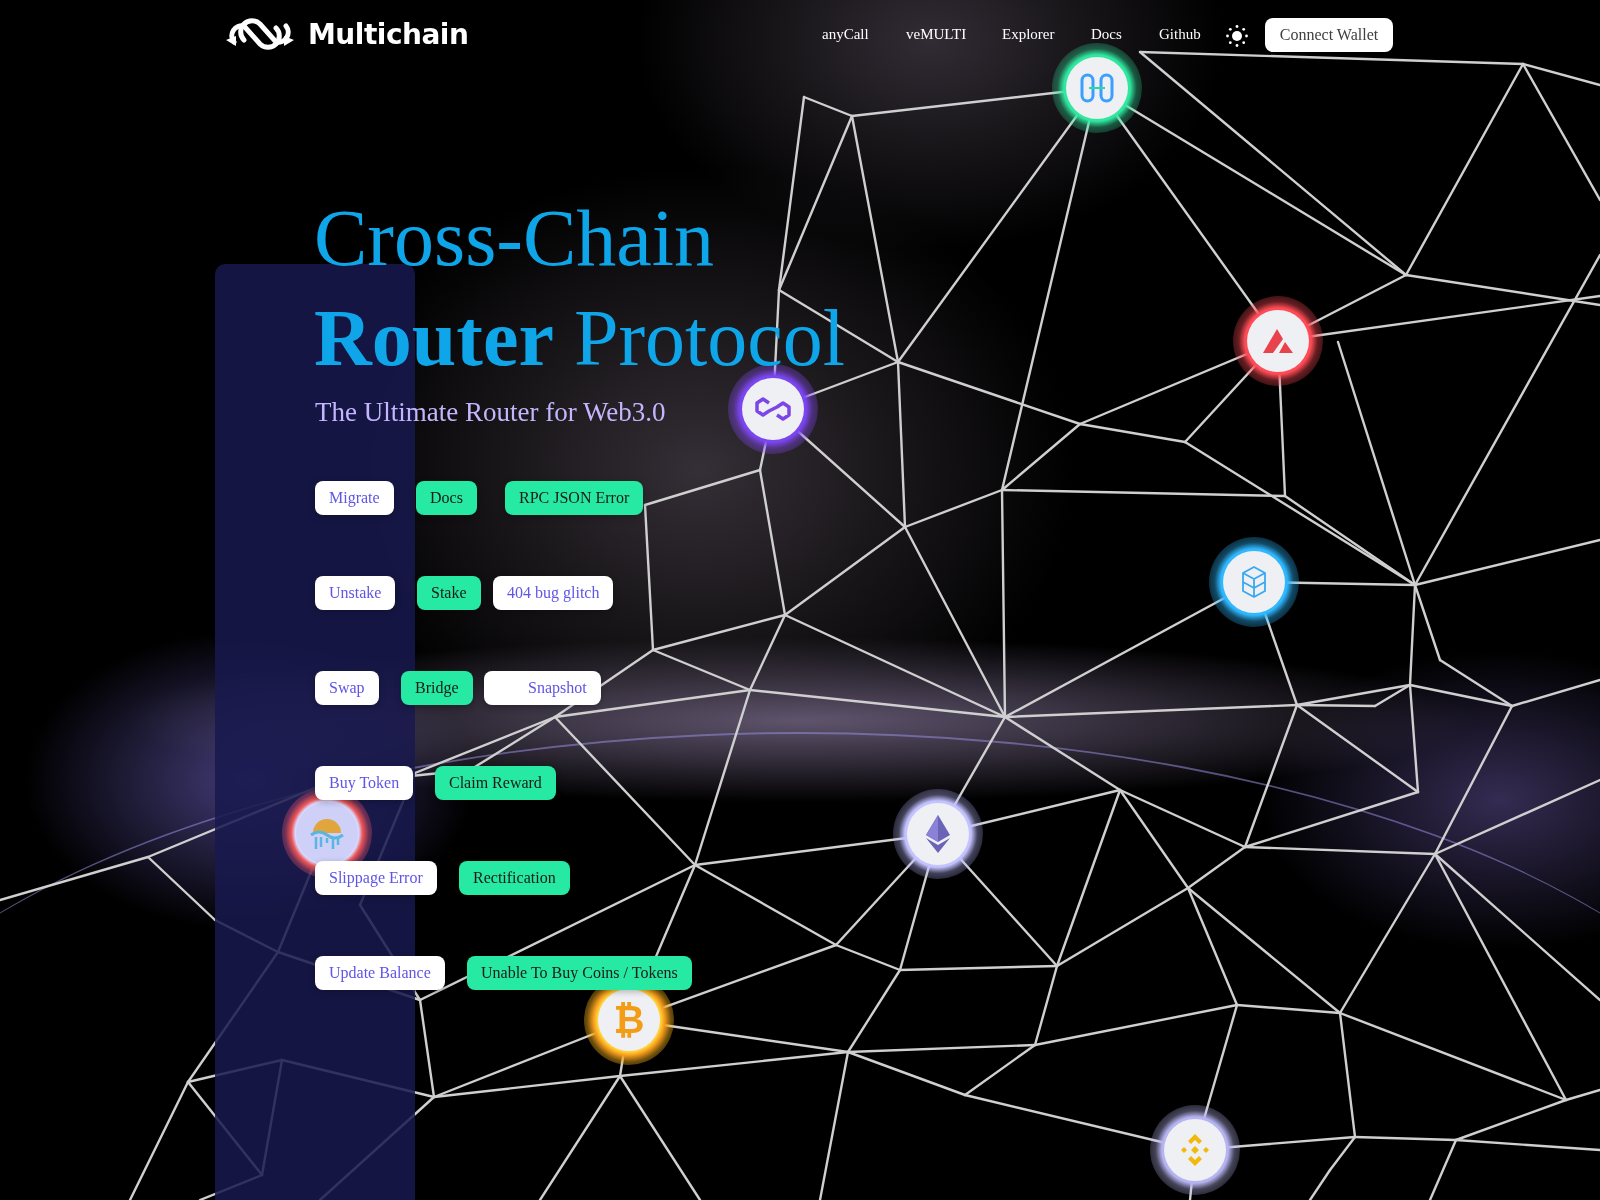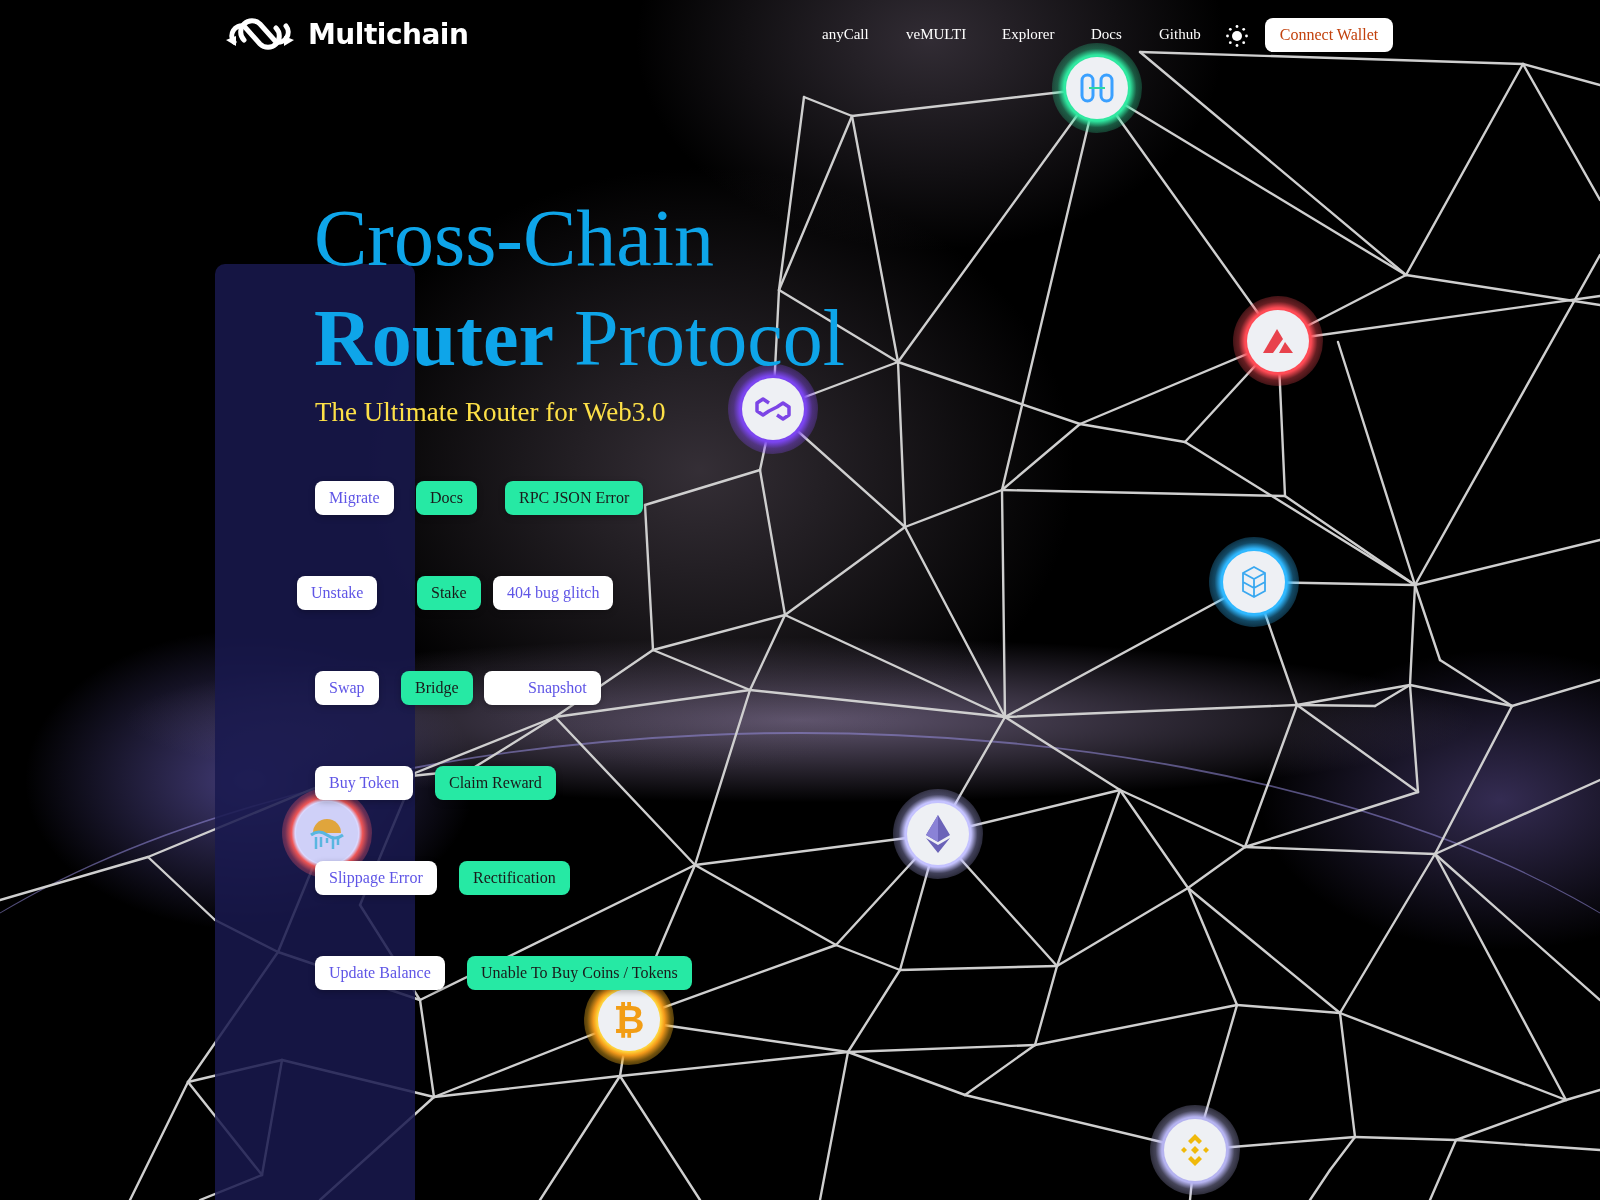--- a/index.html
+++ b/index.html
@@ -31,30 +31,30 @@
   }
   
   .header { position:absolute; left:8px; top:0; width:1329px; height:70px; }
   .logo { position:absolute; left:214px; top:14px; display:flex; align-items:center; gap:10px; }
   .logo-text { font-family:"DejaVu Sans", sans-serif; font-weight:bold; color:#fff; font-size:28px; letter-spacing:-0.5px; }
   .nav { position:absolute; top:22px; left:0; width:1600px; height:30px; }
   .nav a { position:absolute; color:#fff; font-size:15px; text-decoration:none; top:4px; }
   .sun { position:absolute; left:1217px; top:24px; width:24px; height:24px; }
   .connect {
     position:absolute; left:1257px; top:18px; width:128px; height:34px;
-    background:#fff; border-radius:8px; color:#c2410c; font-size:16px;
+    background:#fff; border-radius:8px; color:#404040; font-size:16px;
     display:flex; align-items:center; justify-content:center; border:none;
     font-family:"Liberation Serif", serif;
   }
   
   .h1 { position:absolute; left:314px; color:#0ea5e9; font-size:80px; line-height:1; white-space:nowrap; }
   .h1.l1 { top:198px; }
   .h1.l2 { top:298px; }
   .h1 b { font-weight:bold; }
-  .sub { position:absolute; left:315px; top:397px; color:#fde047; font-size:27px; white-space:nowrap; }
+  .sub { position:absolute; left:315px; top:397px; color:#c4b5fd; font-size:27px; white-space:nowrap; }
   .chip {
     position:absolute; height:34px; padding:0 14px; border-radius:8px;
     font-size:16px; display:flex; align-items:center; white-space:nowrap;
     font-family:"Liberation Serif", serif; box-sizing:border-box;
     box-shadow:0 2px 6px rgba(0,0,0,0.25);
   }
   .chip.white { background:#fff; color:#5f55e6; }
   .chip.green { background:#26e9a4; color:#1a1a1a; }
   
   .coin { position:absolute; border-radius:50%; display:flex; align-items:center; justify-content:center; }
@@ -321,21 +321,21 @@
   <button class="connect">Connect Wallet</button>
 </div>
 
 <div class="h1 l1">Cross-Chain</div>
 <div class="h1 l2"><b>Router</b><span style="white-space:pre;"> Protocol</span></div>
 <div class="sub">The Ultimate Router for Web3.0</div>
 
 <div class="chip white" style="left:315px;top:481px;">Migrate</div>
 <div class="chip green" style="left:416px;top:481px;">Docs</div>
 <div class="chip green" style="left:505px;top:481px;">RPC JSON Error</div>
-<div class="chip white" style="left:297px;top:576px;">Unstake</div>
+<div class="chip white" style="left:315px;top:576px;">Unstake</div>
 <div class="chip green" style="left:417px;top:576px;">Stake</div>
 <div class="chip white" style="left:493px;top:576px;">404 bug glitch</div>
 <div class="chip white" style="left:315px;top:671px;">Swap</div>
 <div class="chip green" style="left:401px;top:671px;">Bridge</div>
 <div class="chip white" style="left:484px;top:671px;padding-left:44px;">Snapshot</div>
 <div class="chip white" style="left:315px;top:766px;">Buy Token</div>
 <div class="chip green" style="left:435px;top:766px;">Claim Reward</div>
 <div class="chip white" style="left:315px;top:861px;">Slippage Error</div>
 <div class="chip green" style="left:459px;top:861px;">Rectification</div>
 <div class="chip white" style="left:315px;top:956px;">Update Balance</div>

